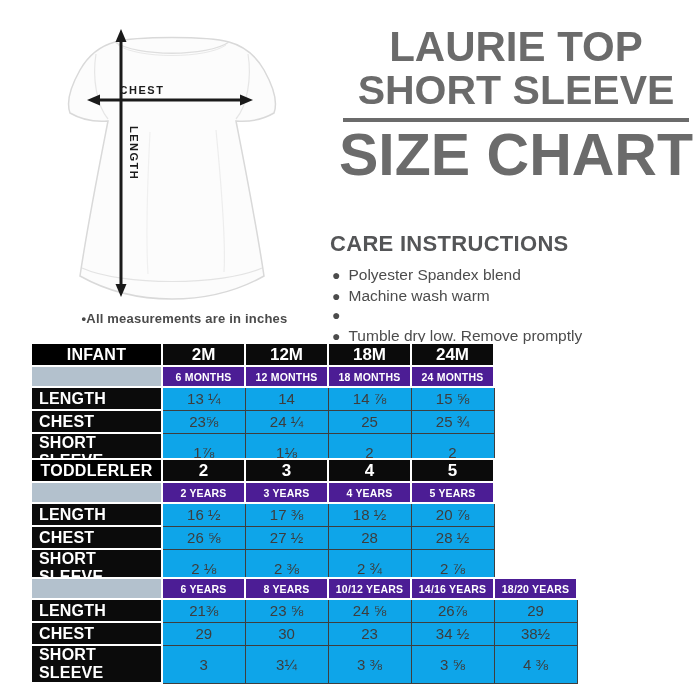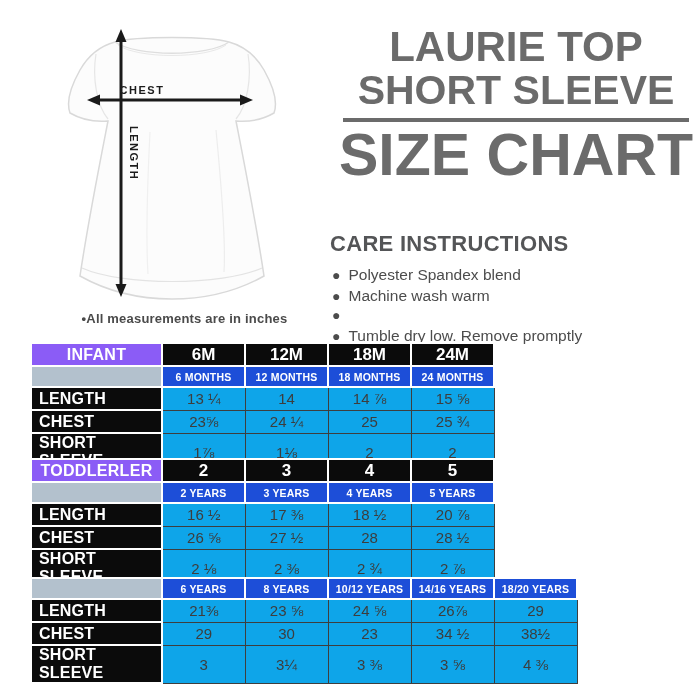--- a/index.html
+++ b/index.html
@@ -24,24 +24,24 @@
   .care-list{list-style:none;margin:8px 0 0 0;padding:0;}
   .care-item{font-size:15.5px;color:#4c4c4c;line-height:19.5px;display:flex;align-items:baseline;}
   .bullet{font-size:14px;color:#4c4c4c;margin:0 8px 0 2px;}
 
   
   table.size-table{position:absolute;border-collapse:collapse;table-layout:fixed;}
   .t-infant{left:30px;top:342px;}
   .t-toddler{left:30px;top:458px;}
   .t-youth{left:30px;top:577px;}
   .size-table td{text-align:center;vertical-align:middle;padding:0;}
-  td.group{background:#8b5cf6;color:#fff;font-weight:bold;font-size:16px;border:2px solid #fff;letter-spacing:0.3px;}
+  td.group{background:#000000;color:#fff;font-weight:bold;font-size:16px;border:2px solid #fff;letter-spacing:0.3px;}
   td.groupempty{background:#b3c1cd;border:2px solid #fff;}
   td.size{background:#0b0b0b;color:#fff;font-weight:bold;font-size:17px;border:2px solid #fff;}
-  td.sub{background:#1d4ed8;color:#fff;font-weight:bold;font-size:10.5px;border:2px solid #fff;letter-spacing:0.2px;}
+  td.sub{background:#4c1d95;color:#fff;font-weight:bold;font-size:10.5px;border:2px solid #fff;letter-spacing:0.2px;}
   td.rowlabel{background:#0b0b0b;color:#fff;font-weight:bold;font-size:16px;text-align:left;
               padding-left:7px;border:2px solid #fff;letter-spacing:0.2px;}
   td.val{background:#0ea5e9;color:#3d3d3d;font-size:15px;border:1px solid #3e3e3e;}
   tr.rh1 td{height:21px;}
   tr.rh2 td{height:19px;}
   tr.rhd td{height:21px;}
 </style>
 </head>
 <body>
 
@@ -122,21 +122,21 @@
     <colgroup>
         <col style="width:131px">
         <col style="width:83px">
         <col style="width:83px">
         <col style="width:83px">
         <col style="width:83px">
       </colgroup>
     <tbody>
         <tr class="rh1">
       <td class="group">INFANT</td>
-      <td class="size">6M</td>
+      <td class="size">2M</td>
       <td class="size">12M</td>
       <td class="size">18M</td>
       <td class="size">24M</td>
     </tr>
     <tr class="rh2">
       <td class="groupempty"></td>
       <td class="sub">6 MONTHS</td>
       <td class="sub">12 MONTHS</td>
       <td class="sub">18 MONTHS</td>
       <td class="sub">24 MONTHS</td>

